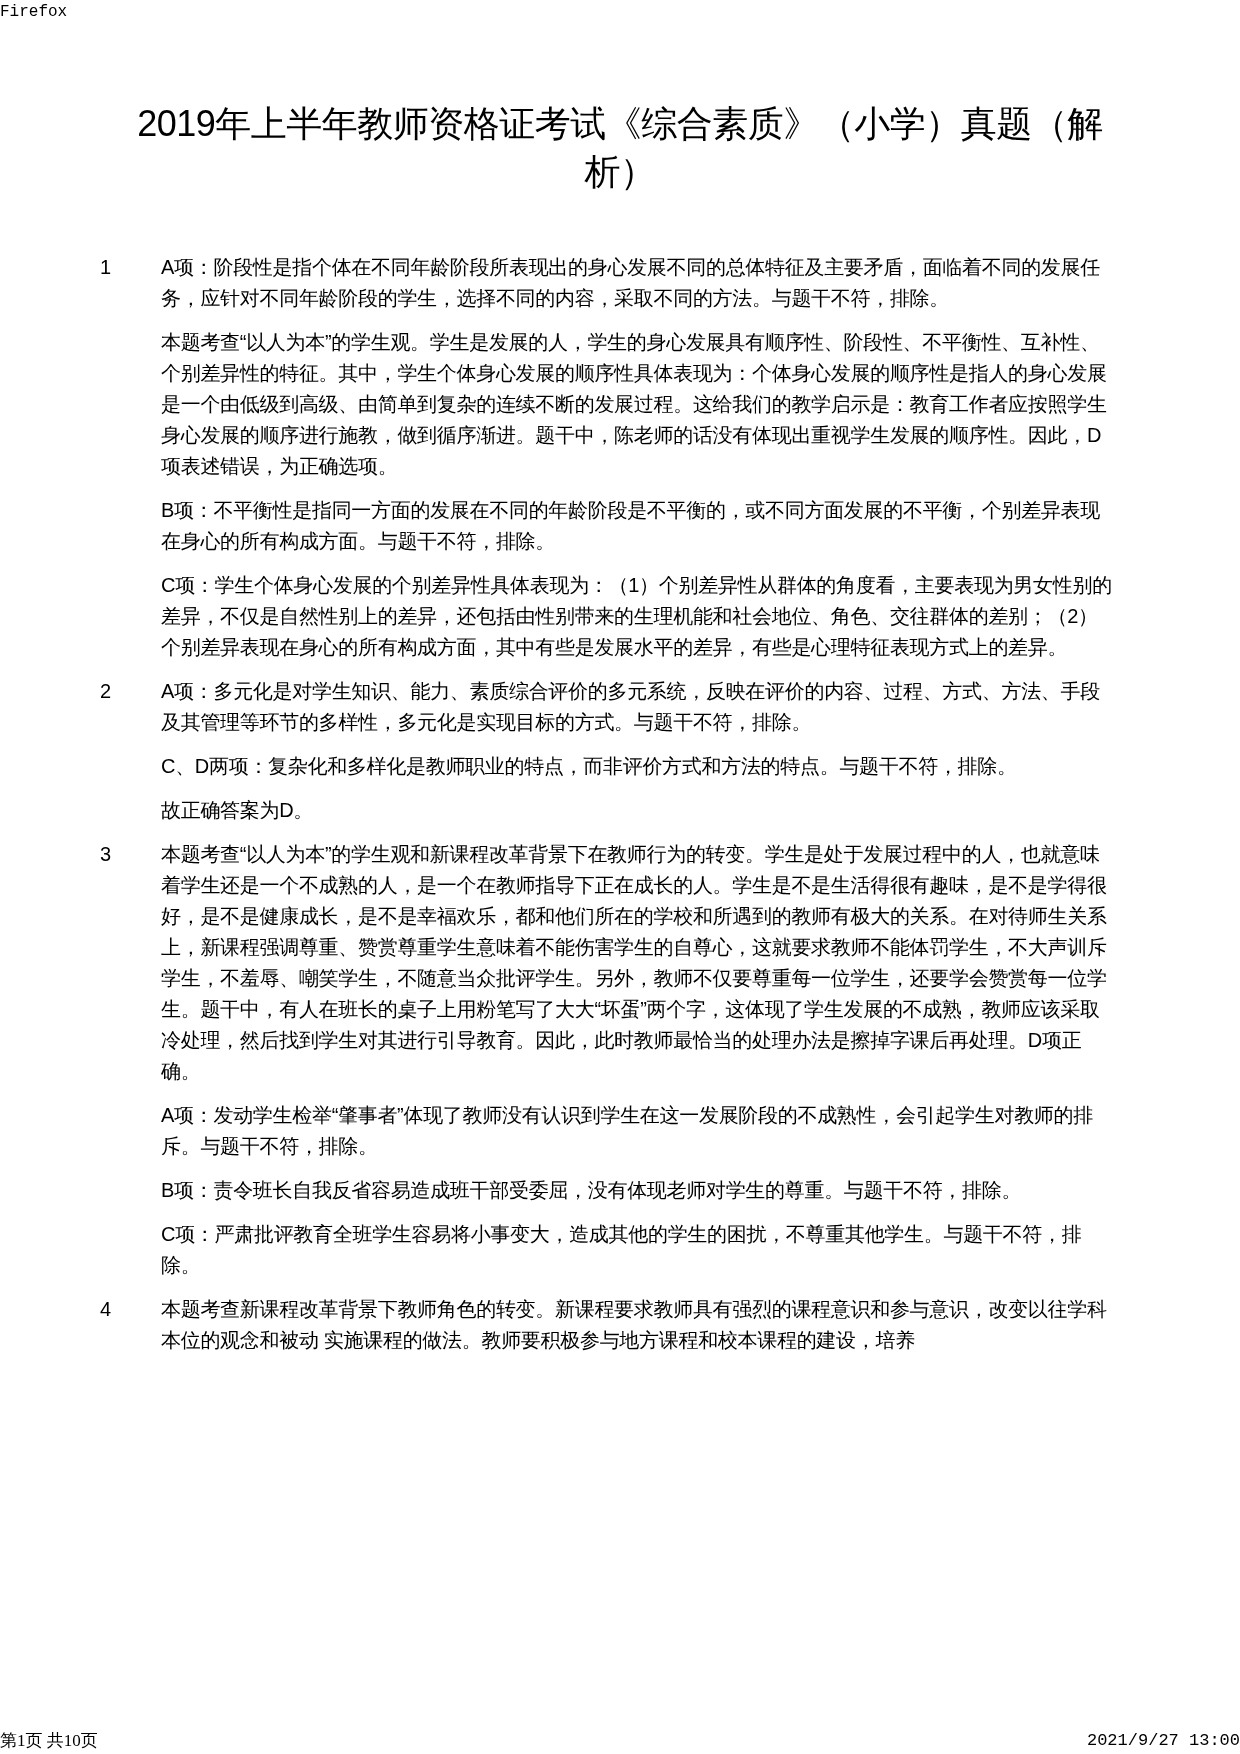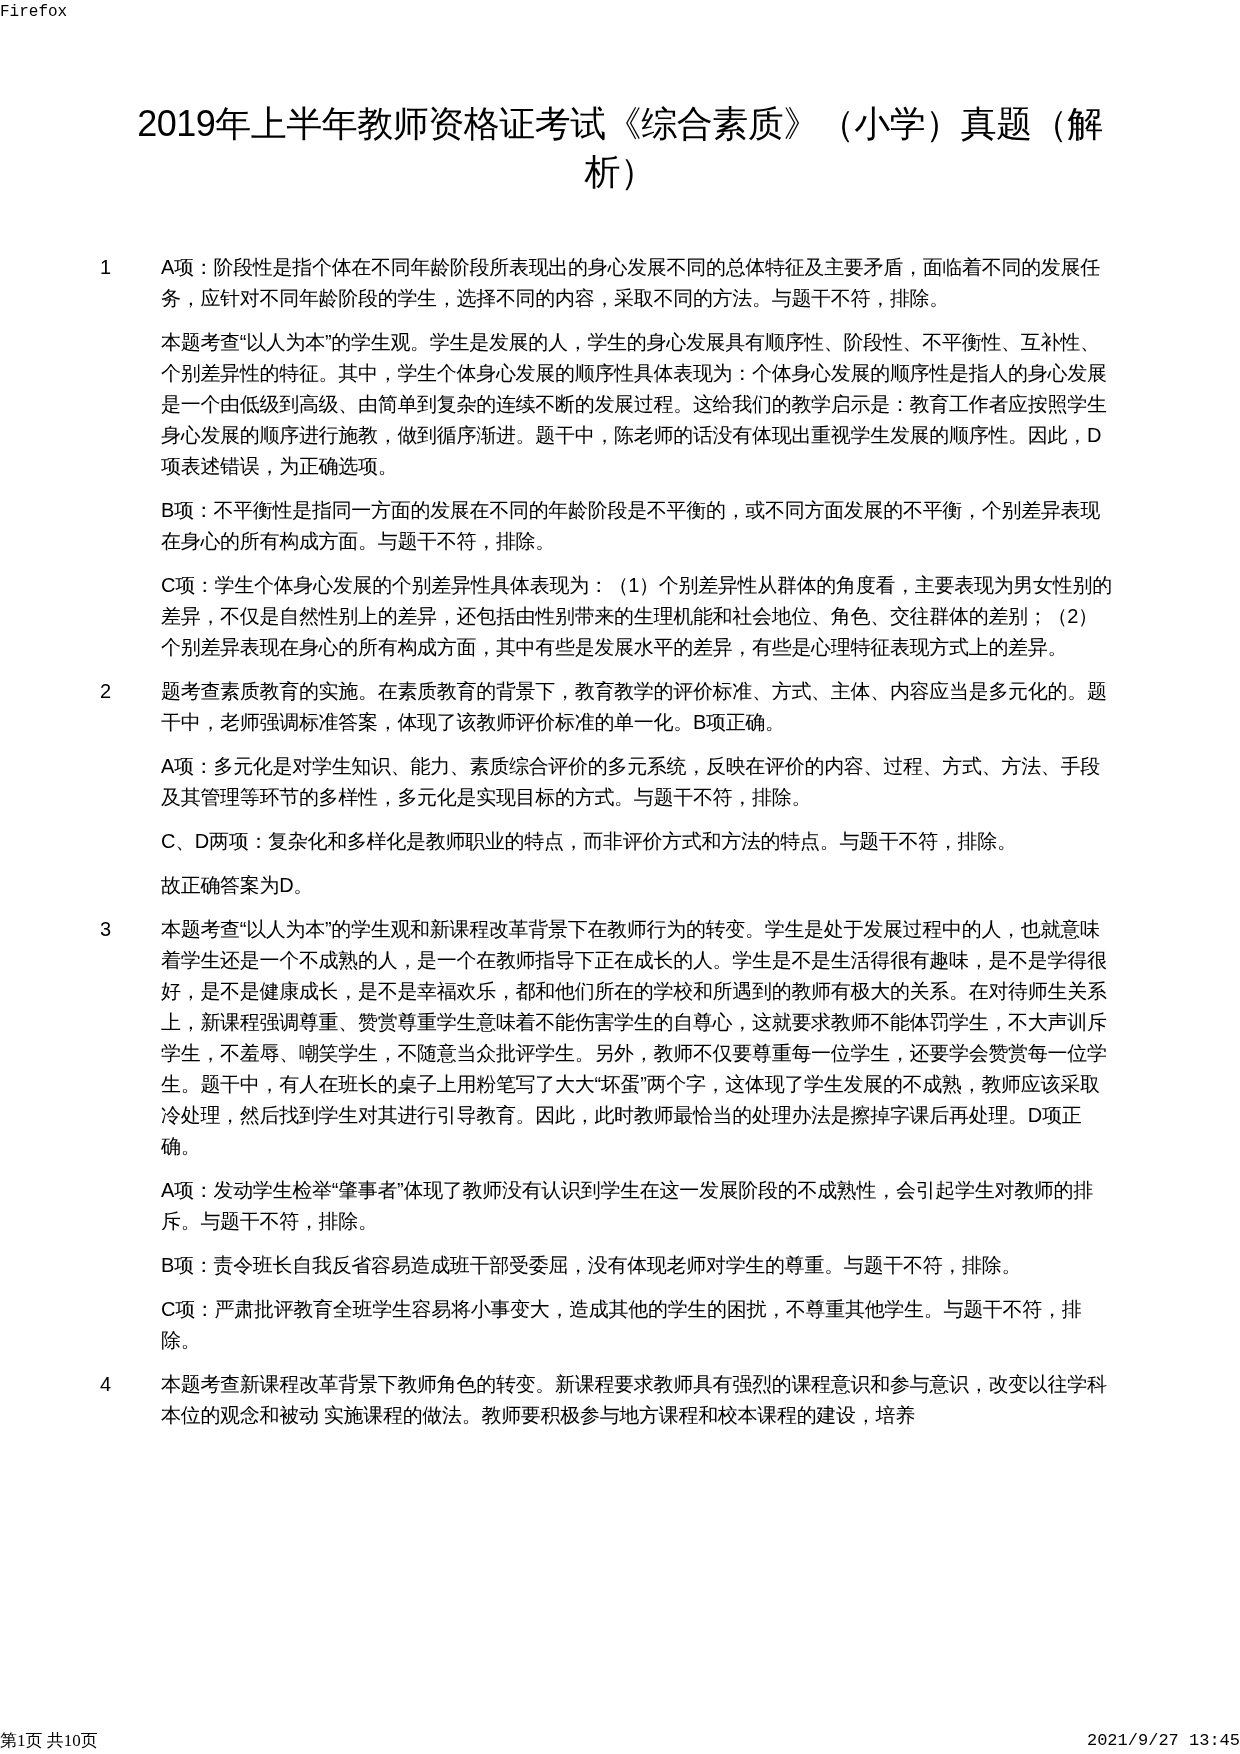--- a/index.html
+++ b/index.html
@@ -97,21 +97,20 @@
       <p class="para">A项：阶段性是指个体在不同年龄阶段所表现出的身心发展不同的总体特征及主要矛盾，面临着不同的发展任务，应针对不同年龄阶段的学生，选择不同的内容，采取不同的方法。与题干不符，排除。</p>
       <p class="para">本题考查“以人为本”的学生观。学生是发展的人，学生的身心发展具有顺序性、阶段性、不平衡性、互补性、个别差异性的特征。其中，学生个体身心发展的顺序性具体表现为：个体身心发展的顺序性是指人的身心发展是一个由低级到高级、由简单到复杂的连续不断的发展过程。这给我们的教学启示是：教育工作者应按照学生身心发展的顺序进行施教，做到循序渐进。题干中，陈老师的话没有体现出重视学生发展的顺序性。因此，D项表述错误，为正确选项。</p>
       <p class="para">B项：不平衡性是指同一方面的发展在不同的年龄阶段是不平衡的，或不同方面发展的不平衡，个别差异表现在身心的所有构成方面。与题干不符，排除。</p>
       <p class="para">C项：学生个体身心发展的个别差异性具体表现为：（1）个别差异性从群体的角度看，主要表现为男女性别的差异，不仅是自然性别上的差异，还包括由性别带来的生理机能和社会地位、角色、交往群体的差别；（2）个别差异表现在身心的所有构成方面，其中有些是发展水平的差异，有些是心理特征表现方式上的差异。</p>
     </div>
   </div>
 
   <div class="question">
     <div class="q-num">2</div>
     <div class="q-body">
-      <p class="para">题考查素质教育的实施。在素质教育的背景下，教育教学的评价标准、方式、主体、内容应当是多元化的。题干中，老师强调标准答案，体现了该教师评价标准的单一化。B项正确。</p>
       <p class="para">A项：多元化是对学生知识、能力、素质综合评价的多元系统，反映在评价的内容、过程、方式、方法、手段及其管理等环节的多样性，多元化是实现目标的方式。与题干不符，排除。</p>
       <p class="para">C、D两项：复杂化和多样化是教师职业的特点，而非评价方式和方法的特点。与题干不符，排除。</p>
       <p class="para">故正确答案为D。</p>
     </div>
   </div>
 
   <div class="question">
     <div class="q-num">3</div>
     <div class="q-body">
       <p class="para">本题考查“以人为本”的学生观和新课程改革背景下在教师行为的转变。学生是处于发展过程中的人，也就意味着学生还是一个不成熟的人，是一个在教师指导下正在成长的人。学生是不是生活得很有趣味，是不是学得很好，是不是健康成长，是不是幸福欢乐，都和他们所在的学校和所遇到的教师有极大的关系。在对待师生关系上，新课程强调尊重、赞赏尊重学生意味着不能伤害学生的自尊心，这就要求教师不能体罚学生，不大声训斥学生，不羞辱、嘲笑学生，不随意当众批评学生。另外，教师不仅要尊重每一位学生，还要学会赞赏每一位学生。题干中，有人在班长的桌子上用粉笔写了大大“坏蛋”两个字，这体现了学生发展的不成熟，教师应该采取冷处理，然后找到学生对其进行引导教育。因此，此时教师最恰当的处理办法是擦掉字课后再处理。D项正确。</p>
@@ -124,13 +123,13 @@
   <div class="question">
     <div class="q-num">4</div>
     <div class="q-body">
       <p class="para">本题考查新课程改革背景下教师角色的转变。新课程要求教师具有强烈的课程意识和参与意识，改变以往学科本位的观念和被动 实施课程的做法。教师要积极参与地方课程和校本课程的建设，培养</p>
     </div>
   </div>
 
 </div>
 
 <div class="print-footer-left">第1页 共10页</div>
-<div class="print-footer-right">2021/9/27 13:45</div>
+<div class="print-footer-right">2021/9/27 13:00</div>
 
 </body></html>

